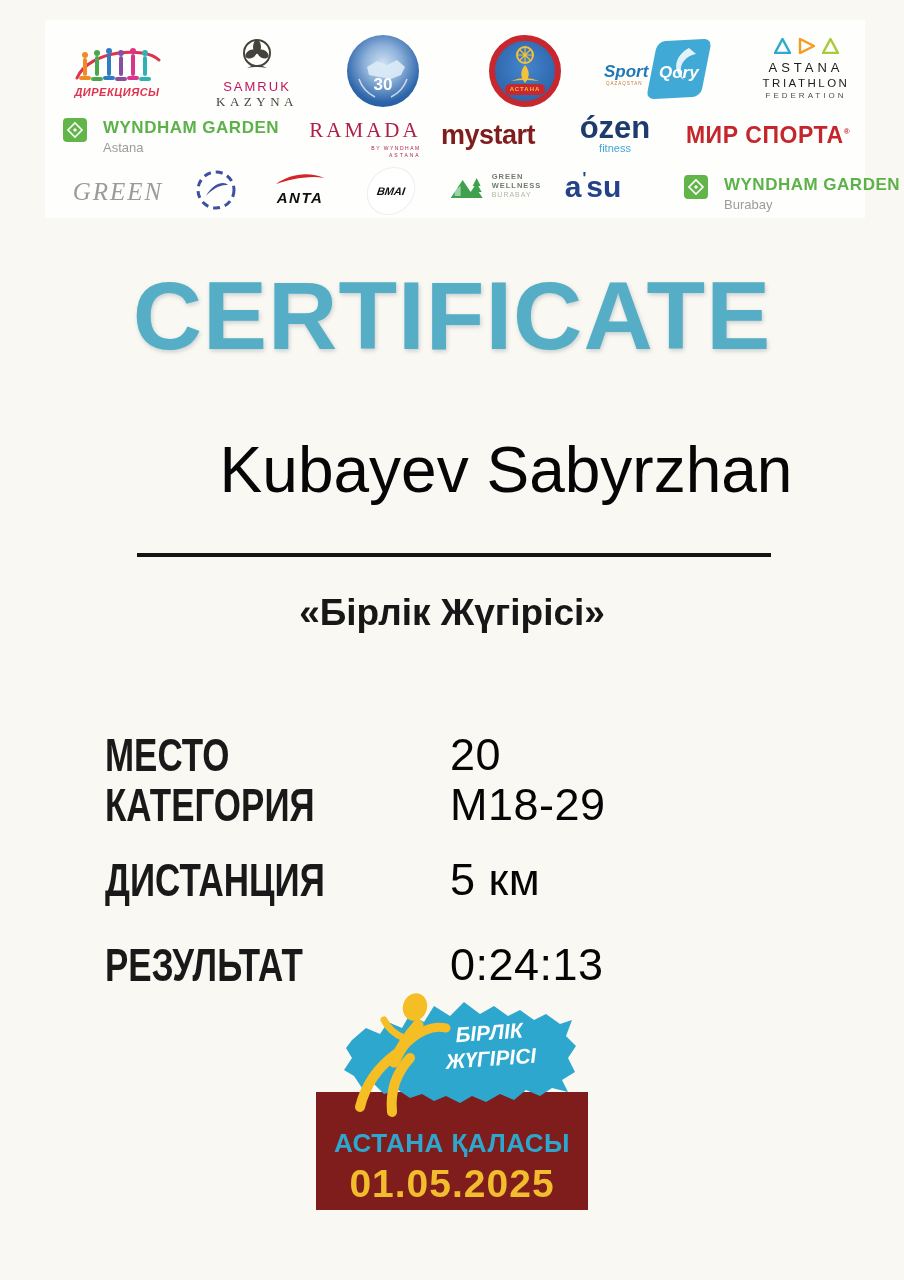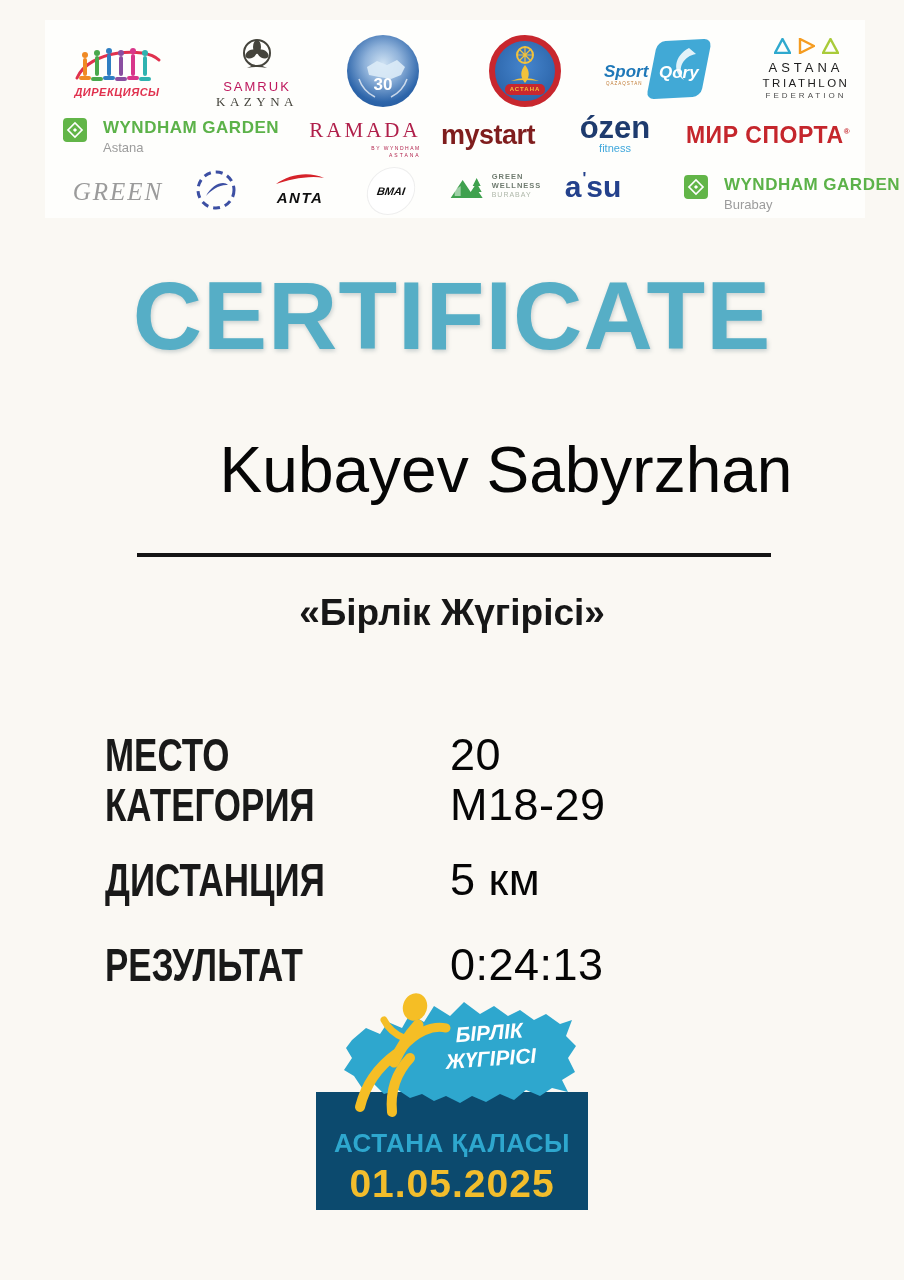--- a/index.html
+++ b/index.html
@@ -74,21 +74,21 @@
   .rule{position:absolute;left:137px;top:553px;width:634px;height:4px;background:#141414;}
   .event{position:absolute;left:0;right:0;top:592px;text-align:center;font-size:37px;font-weight:bold;color:#171717;}
 
   .frow{position:absolute;left:105px;width:700px;display:flex;align-items:baseline;}
   .frow.r0{top:732px;} .frow.r1{top:782px;} .frow.r2{top:857px;} .frow.r3{top:942px;}
   .f-label{display:inline-block;transform:scaleX(.76);transform-origin:left center;
     font-weight:bold;font-size:46px;color:#191919;line-height:1;}
   .f-value{position:absolute;left:345px;font-size:45px;font-weight:400;color:#050505;letter-spacing:.5px;line-height:1;}
 
   
-  .footer-box{position:absolute;left:316px;top:1092px;width:272px;height:118px;background:#0c4a6e;z-index:1;text-align:center;}
+  .footer-box{position:absolute;left:316px;top:1092px;width:272px;height:118px;background:#7f1d1d;z-index:1;text-align:center;}
   .city{margin-top:36px;font-size:26px;font-weight:bold;color:#2ea7ce;letter-spacing:.5px;}
   .date{margin-top:3px;font-size:39px;font-weight:bold;color:#f2bd2c;letter-spacing:1px;}
   .biglogo{position:absolute;left:322px;top:988px;width:268px;height:130px;z-index:2;}
 </style>
 </head>
 <body>
 
 <div class="band">
 
   <div class="logo" style="left:72px;top:24px;width:112px;">

